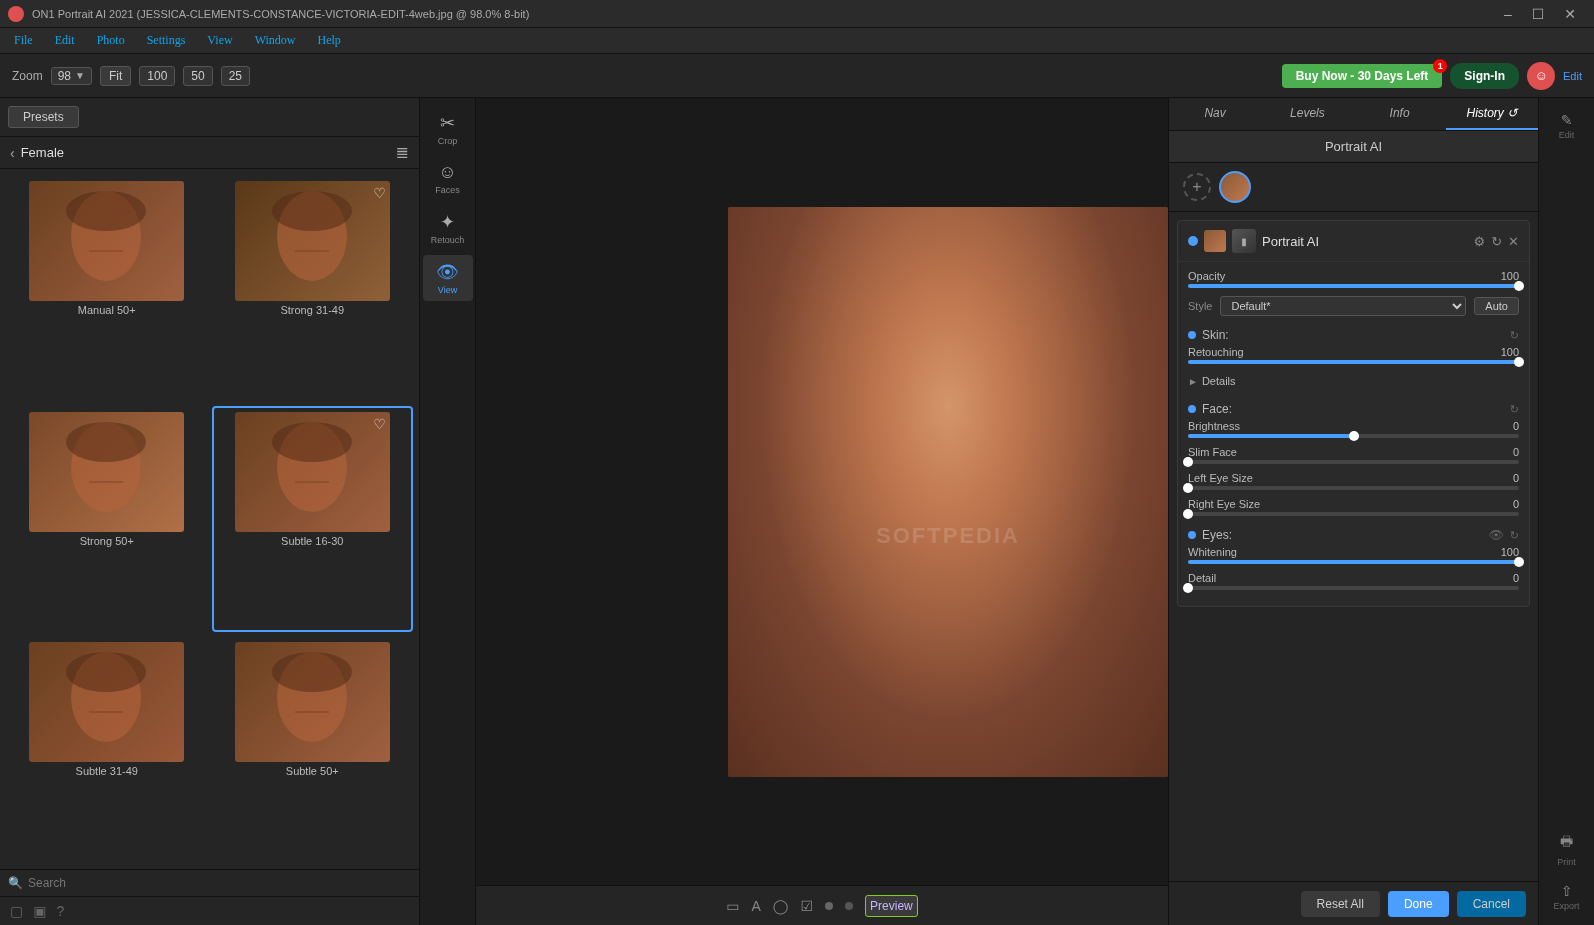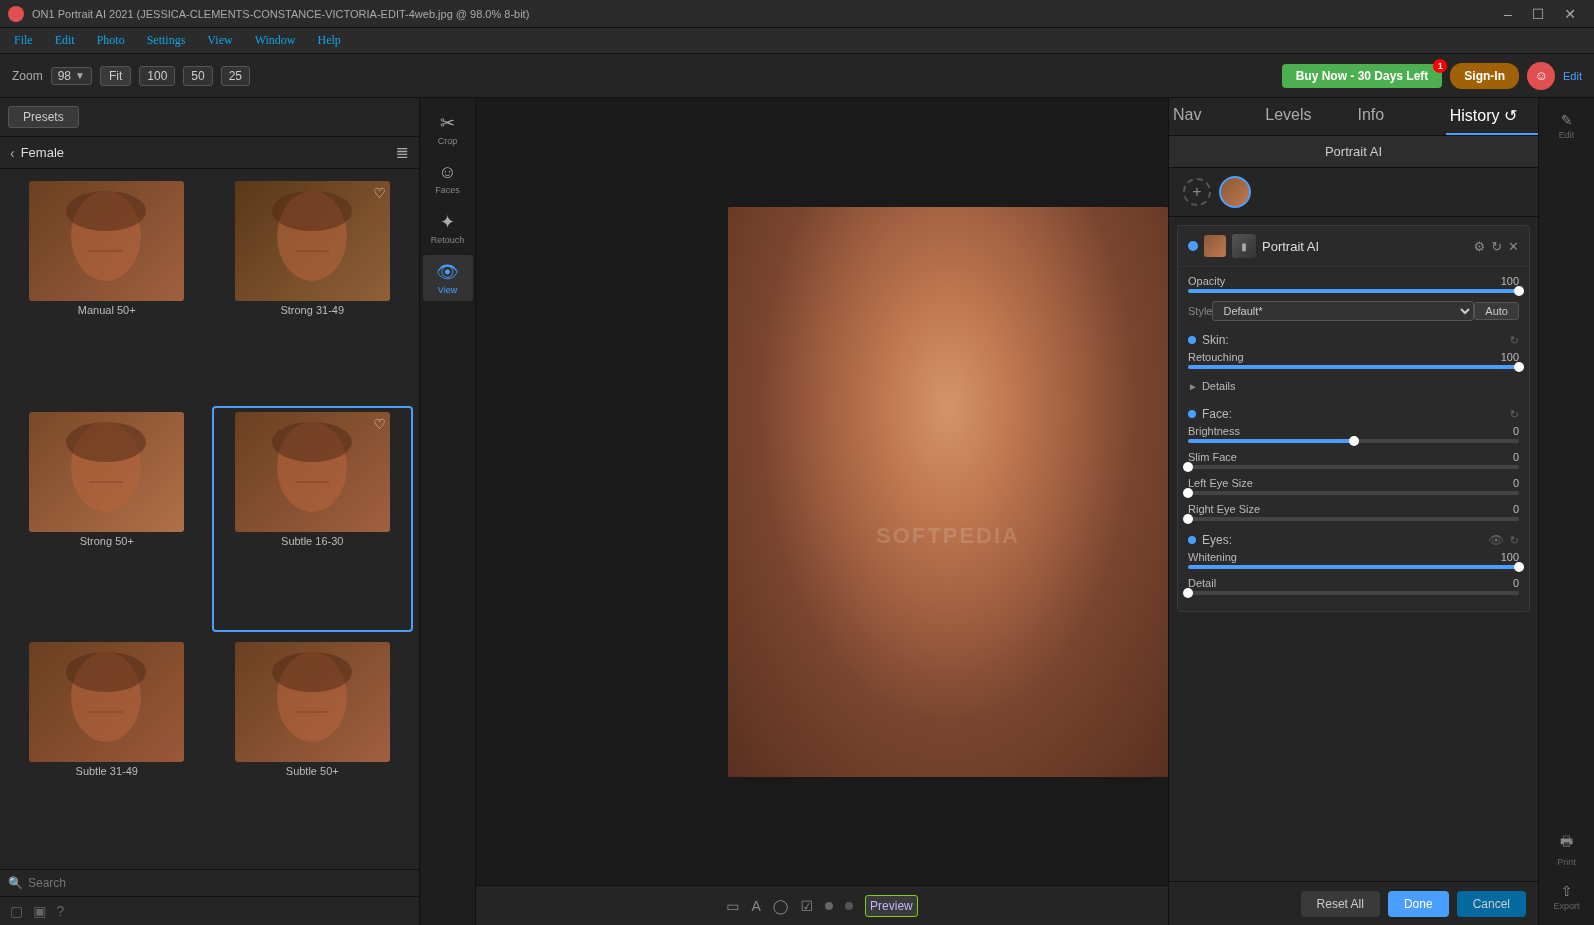--- a/index.html
+++ b/index.html
@@ -12,21 +12,21 @@
     .win-ctrl { display: flex; gap: 0; margin-left: auto; }
     .win-ctrl span { color: #aaa; font-size: 14px; padding: 0 10px; cursor: pointer; }
 
     
     #menubar { background: #2b2b2b; height: 26px; display: flex; align-items: center; padding: 0 4px; border-bottom: 1px solid #111; gap: 2px; }
     .menu-item { padding: 2px 10px; cursor: pointer; border-radius: 3px; font-size: 12px; color: #0ea5e9; font-family: Liberation Serif, serif; }
 
     
     #toolbar { background: #252525; height: 44px; display: flex; align-items: center; padding: 0 12px; gap: 8px; border-bottom: 1px solid #111; }
     .toolbar-btn-green { background: #4caf50; color: #fff; border: none; border-radius: 4px; padding: 5px 14px; font-size: 12px; cursor: pointer; font-weight: bold; position: relative; }
-    .toolbar-btn-blue { background: #a16207; color: #fff; border: none; border-radius: 12px; padding: 6px 14px; font-size: 12px; cursor: pointer; font-weight: bold; }
+    .toolbar-btn-blue { background: #14532d; color: #fff; border: none; border-radius: 12px; padding: 6px 14px; font-size: 12px; cursor: pointer; font-weight: bold; }
     .badge { position: absolute; top: -5px; right: -5px; background: red; color: #fff; border-radius: 50%; width: 14px; height: 14px; font-size: 9px; display: flex; align-items: center; justify-content: center; }
     .zoom-label { color: #aaa; font-size: 12px; margin-left: auto; }
     .zoom-fit-btn { background: #3a3a3a; border: 1px solid #555; color: #ccc; border-radius: 3px; padding: 2px 8px; cursor: pointer; font-size: 12px; }
     .zoom-preset { background: #333; border: 1px solid #555; border-radius: 3px; color: #ccc; padding: 2px 7px; font-size: 12px; cursor: pointer; }
     .spacer { flex: 1; }
     .user-avatar { width: 28px; height: 28px; border-radius: 50%; background: #e05050; display: flex; align-items: center; justify-content: center; color: #fff; font-size: 13px; cursor: pointer; }
 
     
     #main { display: flex; flex: 1; overflow: hidden; }
 
@@ -69,21 +69,21 @@
       radial-gradient(ellipse at 50% 35%, #d4956a 0%, #c07850 20%, #a06040 40%, #7a4530 60%, #5a3020 100%); }
     .softpedia-watermark { position: absolute; bottom: 40%; left: 50%; transform: translateX(-50%); color: rgba(255,255,255,0.15); font-size: 22px; font-weight: bold; letter-spacing: 2px; white-space: nowrap; }
     #bottom-toolbar { height: 40px; background: #252525; border-top: 1px solid #111; display: flex; align-items: center; justify-content: center; gap: 12px; padding: 0 10px; }
     .bottom-tool-icon { color: #888; cursor: pointer; font-size: 14px; }
     .preview-btn { background: #3a3a3a; border: 1px solid #84cc16; color: #c4b5fd; border-radius: 3px; padding: 3px 4px; cursor: pointer; font-size: 12px; }
     .dot-indicator { width: 8px; height: 8px; border-radius: 50%; background: #666; }
 
     
     #right-panel { width: 370px; background: #252525; display: flex; flex-direction: column; border-left: 1px solid #111; }
     #right-tabs { display: flex; gap: 0; border-bottom: 1px solid #111; }
-    .r-tab { flex: 1; padding: 8px 4px; cursor: pointer; font-size: 16px; color: #aaa; border-bottom: 2px solid transparent; }
+    .r-tab { flex: 1; padding: 8px 4px; text-align: center; cursor: pointer; font-size: 12px; color: #aaa; border-bottom: 2px solid transparent; font-style: italic; }
     .r-tab.active { color: #fff; border-bottom-color: #4a9eff; }
     #portrait-ai-bar { background: #2d2d2d; padding: 8px 14px; border-bottom: 1px solid #111; text-align: center; font-size: 13px; color: #ccc; }
     #face-selector { padding: 8px 14px; display: flex; align-items: center; gap: 8px; border-bottom: 1px solid #111; }
     .add-face-btn { width: 28px; height: 28px; border: 2px dashed #555; border-radius: 50%; display: flex; align-items: center; justify-content: center; color: #888; cursor: pointer; font-size: 16px; }
     .face-thumb { width: 32px; height: 32px; border-radius: 50%; background: #8a5a35; border: 2px solid #4a9eff; overflow: hidden; cursor: pointer; }
 
     
     #pai-module { background: #2a2a2a; border: 1px solid #3a3a3a; border-radius: 4px; margin: 8px; }
     .pai-header { display: flex; align-items: center; padding: 8px 10px; gap: 6px; border-bottom: 1px solid #333; }
     .pai-color-dot { width: 10px; height: 10px; border-radius: 50%; background: #4a9eff; }
@@ -103,21 +103,21 @@
     .slider-thumb { width: 10px; height: 10px; background: #fff; border-radius: 50%; position: absolute; top: -3px; transform: translateX(-50%); }
     .section-header { display: flex; align-items: center; gap: 6px; padding: 4px 0; }
     .section-dot { width: 8px; height: 8px; border-radius: 50%; background: #4a9eff; }
     .section-label { font-size: 12px; color: #bbb; flex: 1; }
     .section-reset { color: #666; cursor: pointer; font-size: 11px; }
     .section-eye { color: #666; cursor: pointer; }
     .subsection-toggle { display: flex; align-items: center; gap: 4px; padding: 3px 0; cursor: pointer; }
     .chevron { color: #888; font-size: 10px; }
     .subsection-label { font-size: 11px; color: #bbb; }
 
-    .style-row { display: flex; align-items: center; gap: 0; margin-bottom: 8px; }
+    .style-row { display: flex; align-items: center; gap: 8px; margin-bottom: 8px; }
     .style-label-txt { font-size: 11px; color: #888; }
     .style-select { background: #333; border: 1px solid #555; color: #ccc; border-radius: 3px; padding: 2px 6px; font-size: 11px; flex: 1; }
     .auto-btn { background: #3a3a3a; border: 1px solid #555; color: #ccc; border-radius: 3px; padding: 2px 10px; font-size: 11px; cursor: pointer; }
 
     
     #right-sidebar { width: 56px; background: #1e1e1e; display: flex; flex-direction: column; align-items: center; padding: 8px 0; gap: 4px; border-left: 1px solid #111; }
 
     
     #bottom-action-bar { height: 44px; background: #252525; border-top: 1px solid #111; display: flex; align-items: center; justify-content: flex-end; gap: 8px; padding: 0 12px; }
     .action-btn { border: none; border-radius: 4px; padding: 6px 16px; font-size: 12px; cursor: pointer; font-weight: 500; }

